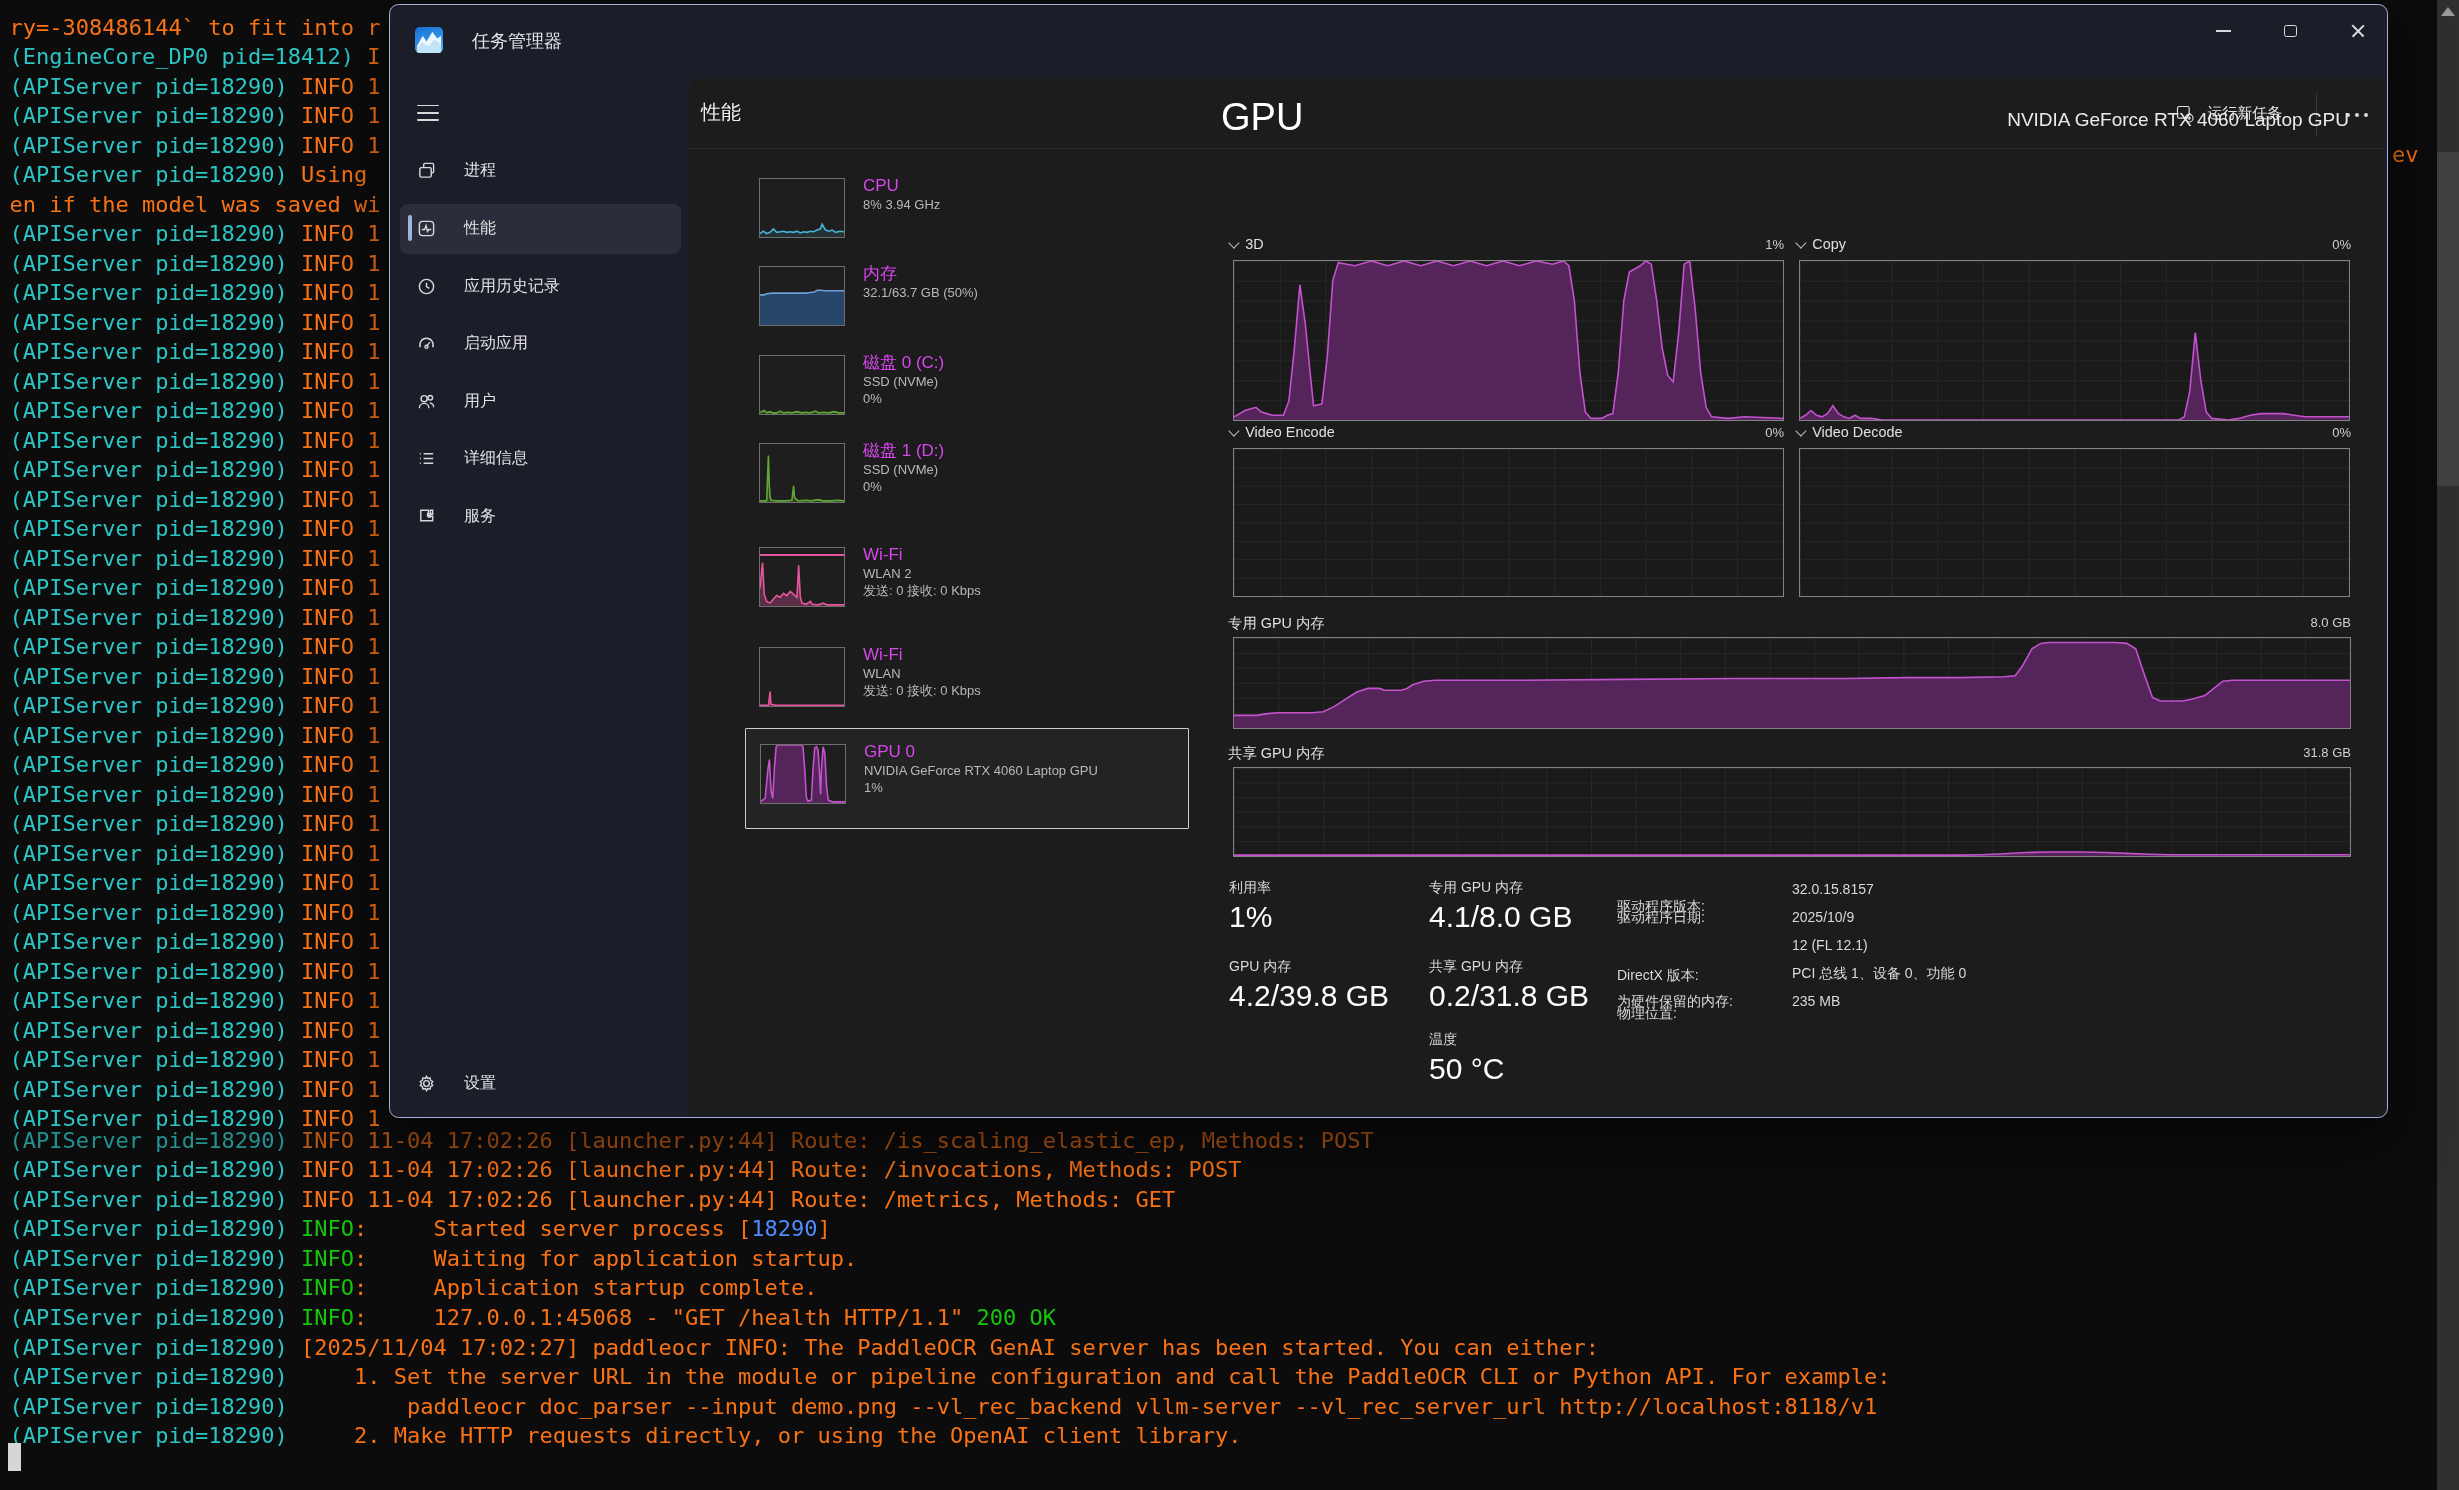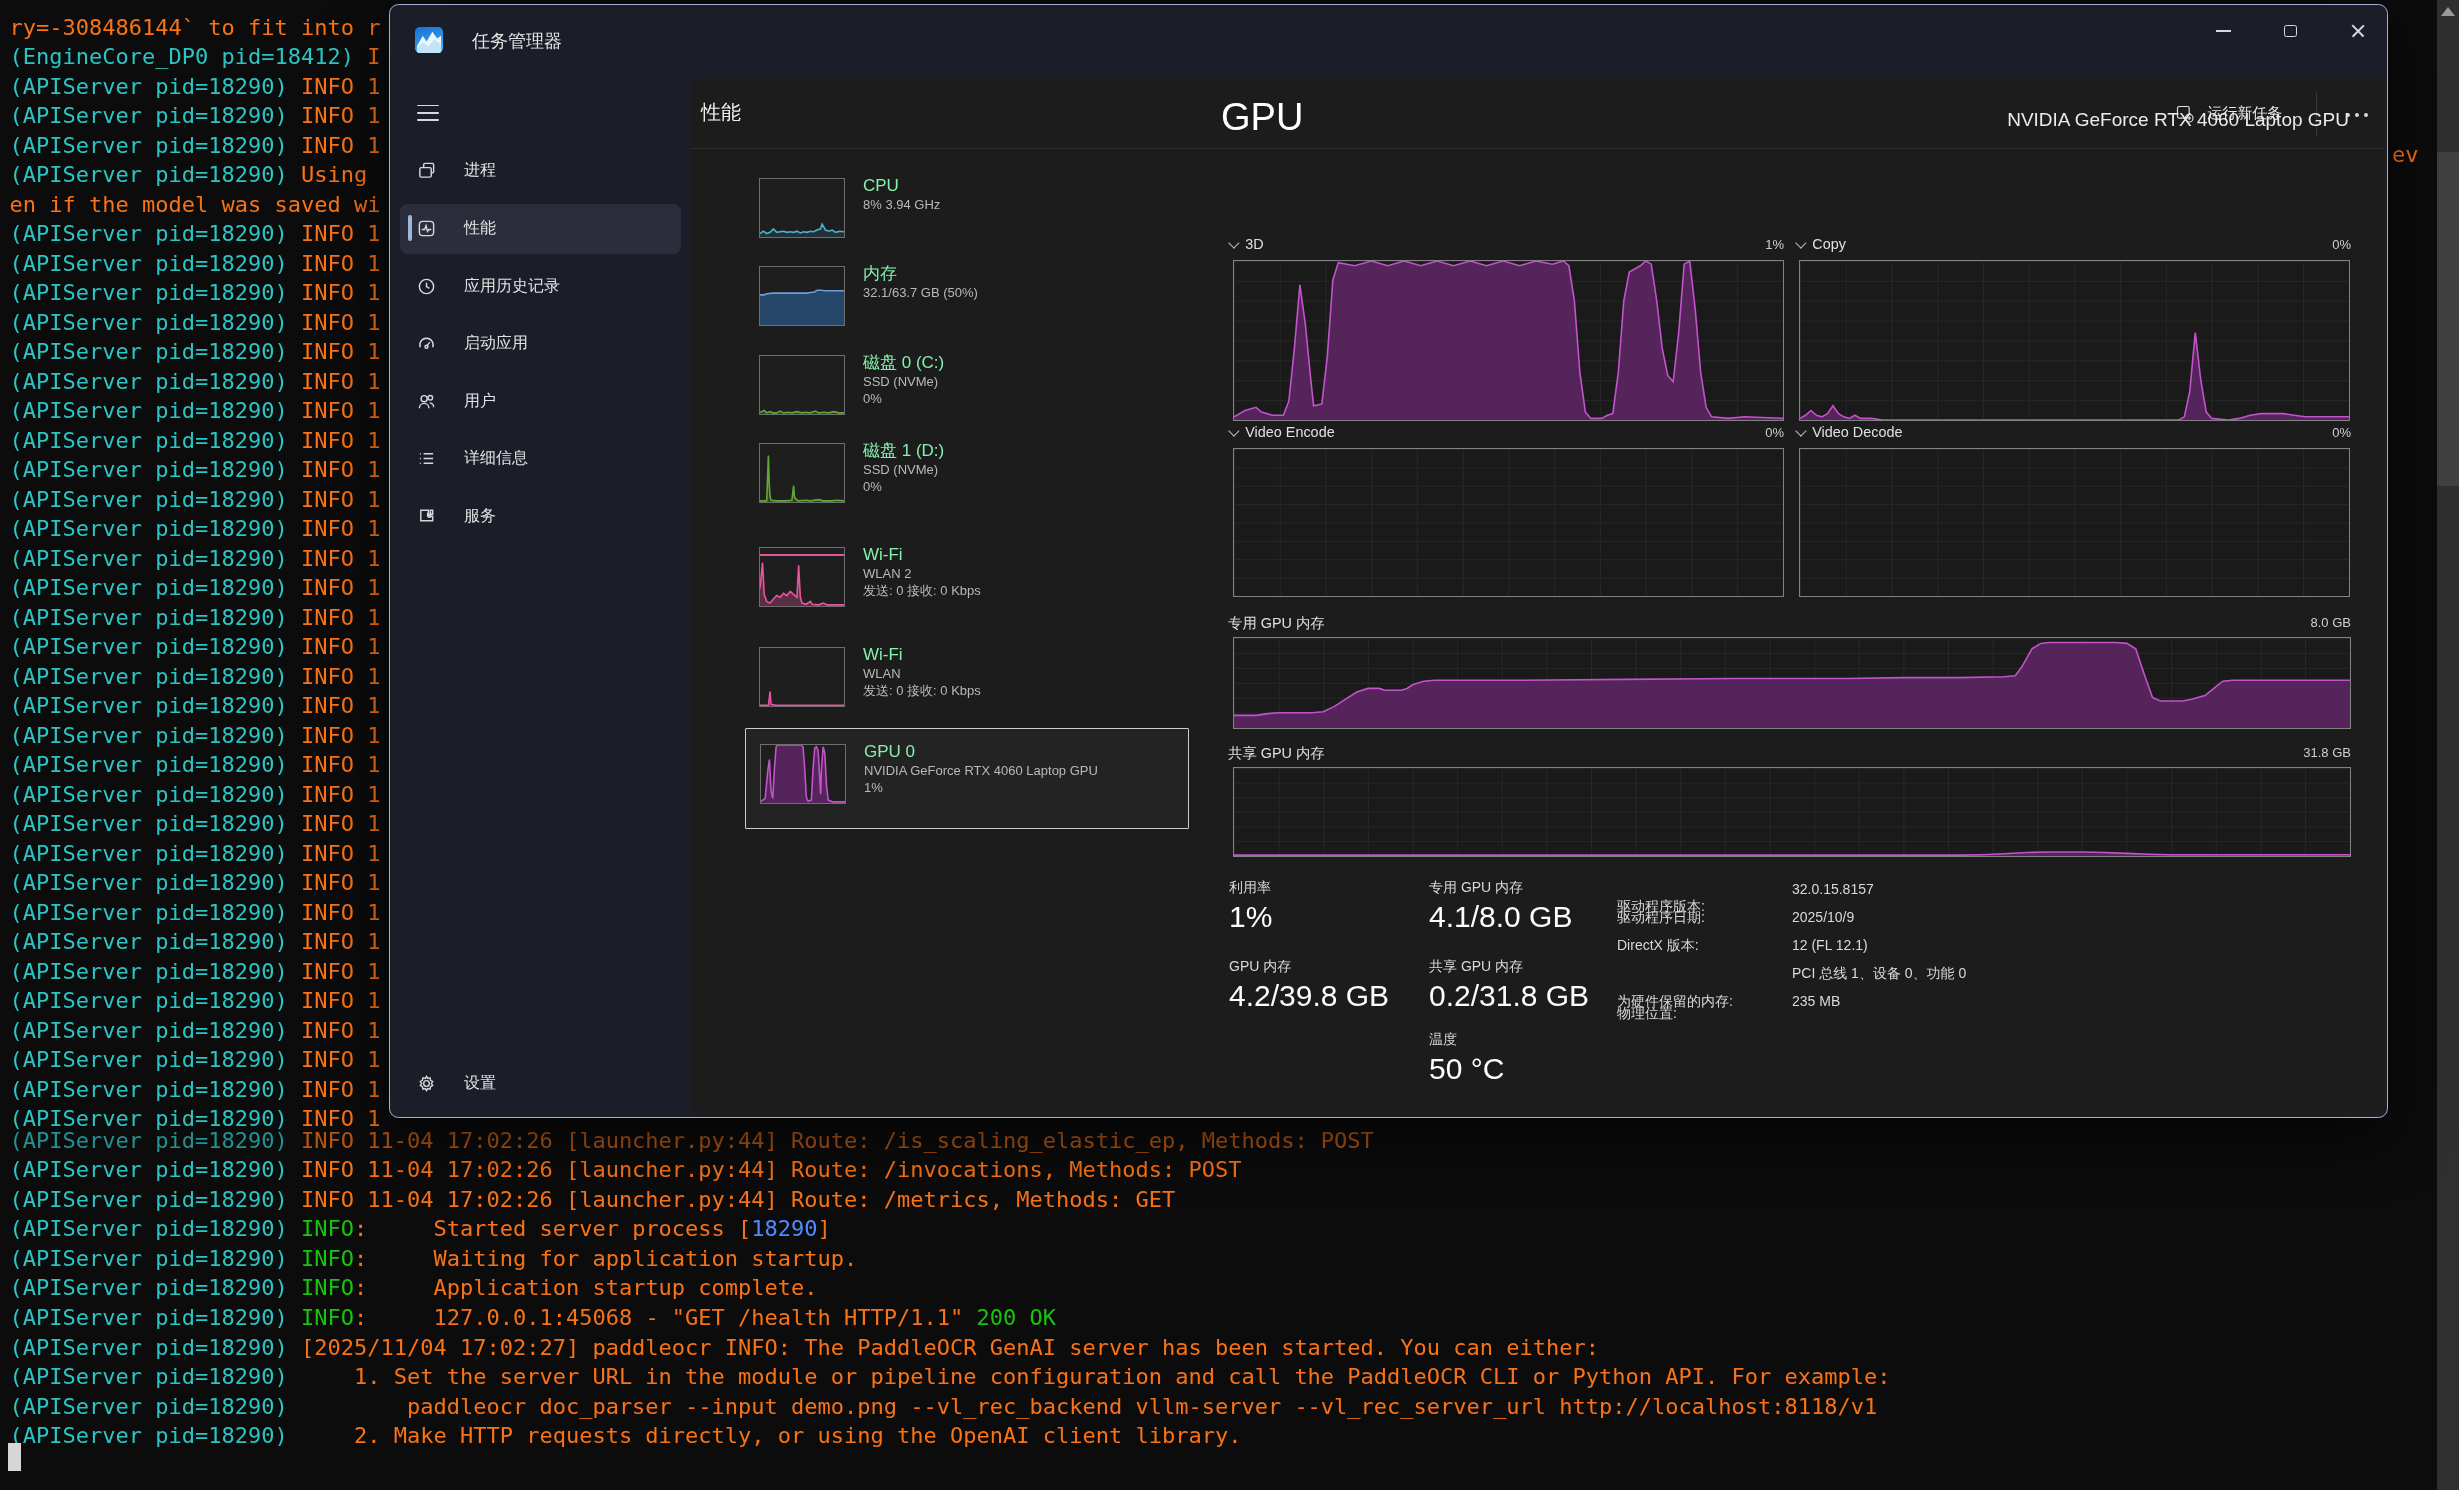--- a/index.html
+++ b/index.html
@@ -52,21 +52,21 @@
   #toolbar-divider { position:absolute; left:1926px; top:88px; width:1px; height:43px; background:#3a3a3a; }
   #more-btn { position:absolute; left:1945px; top:96px; width:44px; height:29px;
     display:flex; align-items:center; justify-content:center; gap:4.8px; }
   #more-btn i { width:4.3px; height:4.3px; border-radius:50%; background:#d8d8d8; }
   
   .perf-item { position:absolute; left:355px; width:444px; }
   .thumb { position:absolute; left:14.4px; top:0; width:86px; height:60px; background:#1e1e1e;
     border:1px solid #6e6e6e; }
   .thumb svg { position:absolute; inset:0; width:100%; height:100%; }
   .pi-text { position:absolute; left:118px; top:-2.9px; }
-  .pi-title { font-size:17px; color:#86efac; line-height:21px; }
+  .pi-title { font-size:17px; color:#d946ef; line-height:21px; }
   .pi-sub { font-size:13px; color:#b9b9b9; line-height:17px; }
   #gpu-tile { position:absolute; left:355px; top:723px; width:444px; height:101px;
     background:#232323; border:1.4px solid #cdcdcd; border-radius:1px; }
   
   .gpu-big-title { position:absolute; left:831px; top:91px; font-size:38px; font-weight:300; color:#ffffff; }
   .gpu-device { position:absolute; right:38px; top:104px; font-size:19px; color:#ebebeb; }
   .sec-label { position:absolute; font-size:14.4px; color:#e0e0e0; }
   .sec-pct { position:absolute; font-size:13px; color:#cfcfcf; }
   .chev { display:inline-block; width:7.7px; height:7.7px; border-right:1.5px solid #bdbdbd;
     border-bottom:1.5px solid #bdbdbd; transform:rotate(45deg) translateY(-2.9px); margin-right:9.6px; }
@@ -378,21 +378,21 @@
       <div class="stat-label" style="left: 839px; top: 953px;">GPU 内存</div>
       <div class="stat-value" style="left: 839px; top: 974px;">4.2/39.8 GB</div>
       <div class="stat-label" style="left: 1039px; top: 953px;">共享 GPU 内存</div>
       <div class="stat-value" style="left: 1039px; top: 974px;">0.2/31.8 GB</div>
       <div class="stat-label" style="left: 1039px; top: 1026px;">温度</div>
       <div class="stat-value" style="left: 1039px; top: 1047px;">50 °C</div>
       <div class="info-label" style="left: 1227px; top: 876px; margin-top: 17px;">驱动程序版本:</div>
       <div class="info-value" style="left: 1402px; top: 876px;">32.0.15.8157</div>
       <div class="info-label" style="left: 1227px; top: 904px;">驱动程序日期:</div>
       <div class="info-value" style="left: 1402px; top: 904px;">2025/10/9</div>
-      <div class="info-label" style="left: 1227px; top: 932px; text-align: center;">DirectX 版本:</div>
+      <div class="info-label" style="left: 1227px; top: 962px; text-align: center;">DirectX 版本:</div>
       <div class="info-value" style="left: 1402px; top: 932px;">12 (FL 12.1)</div>
       <div class="info-label" style="left: 1227px; top: 960px; margin-top: 40px;">物理位置:</div>
       <div class="info-value" style="left: 1402px; top: 960px;">PCI 总线 1、设备 0、功能 0</div>
       <div class="info-label" style="left: 1227px; top: 988px;">为硬件保留的内存:</div>
       <div class="info-value" style="left: 1402px; top: 988px;">235 MB</div>
     </div>
 <div id="gpu-tile">
       <div class="perf-item" style="top: 15.4px; left: 0px; width: 100%;">
         <div class="thumb">
           <svg viewBox="0 0 100 100" preserveAspectRatio="none">

